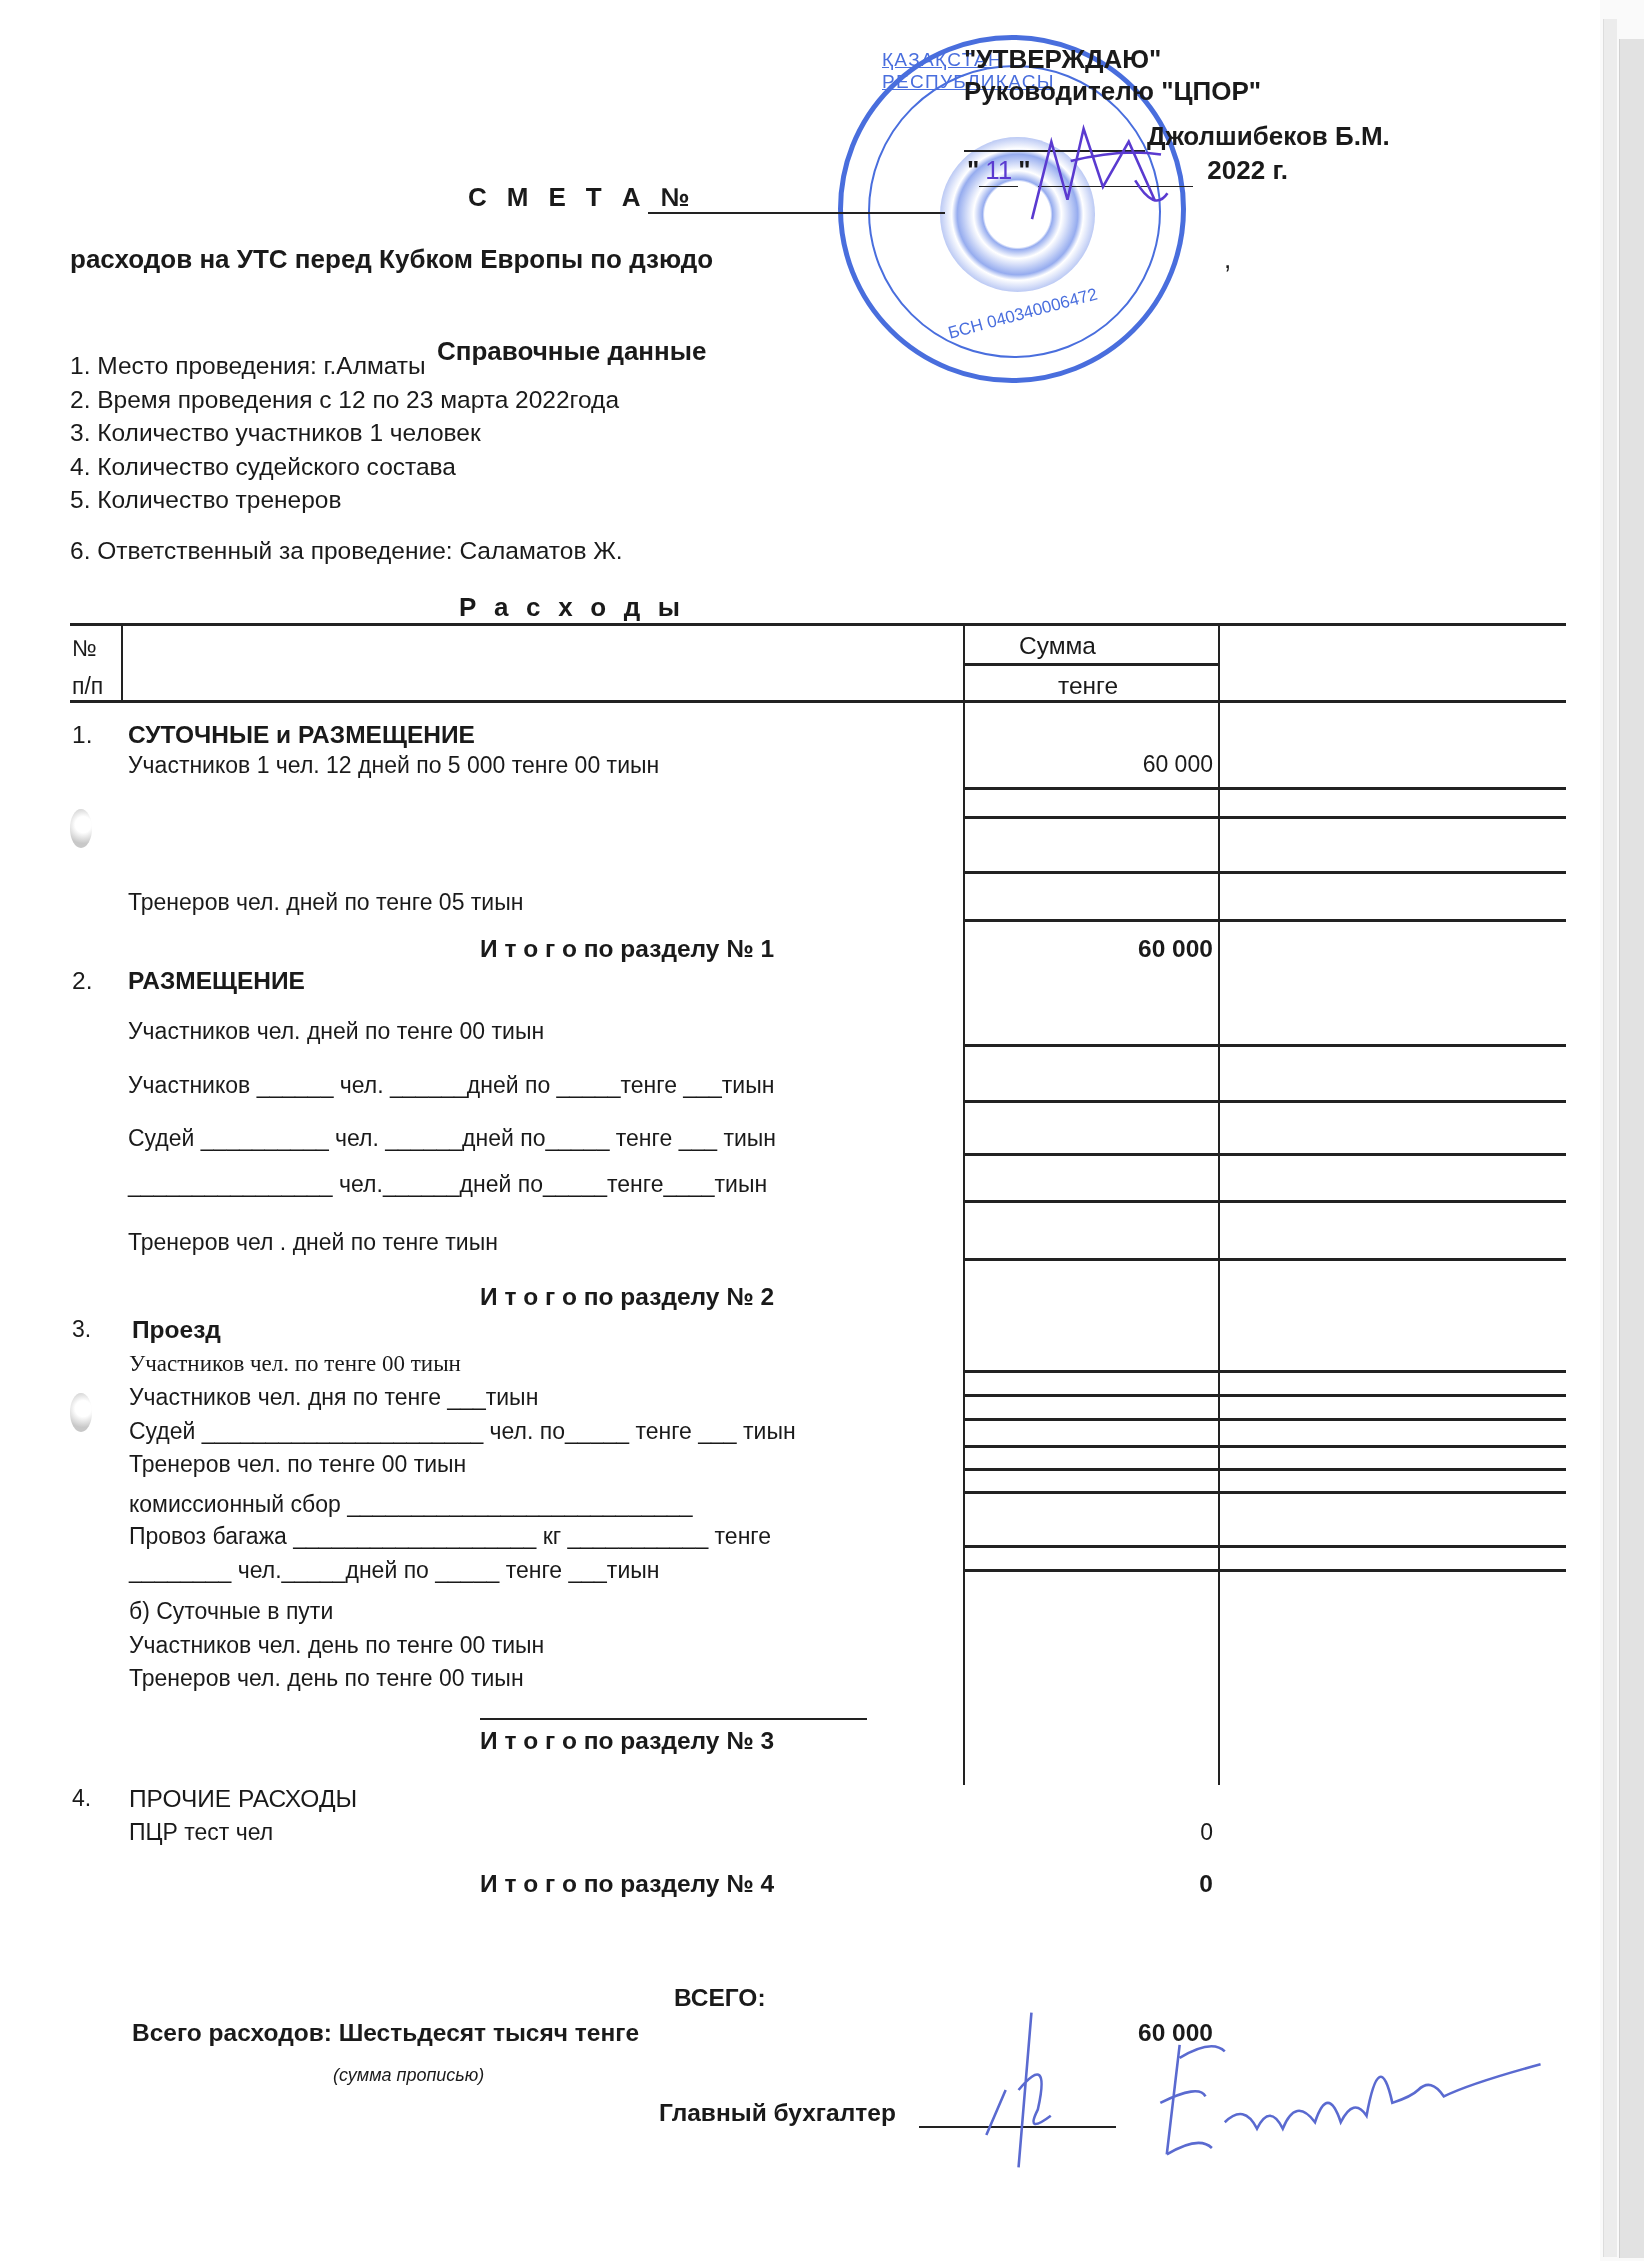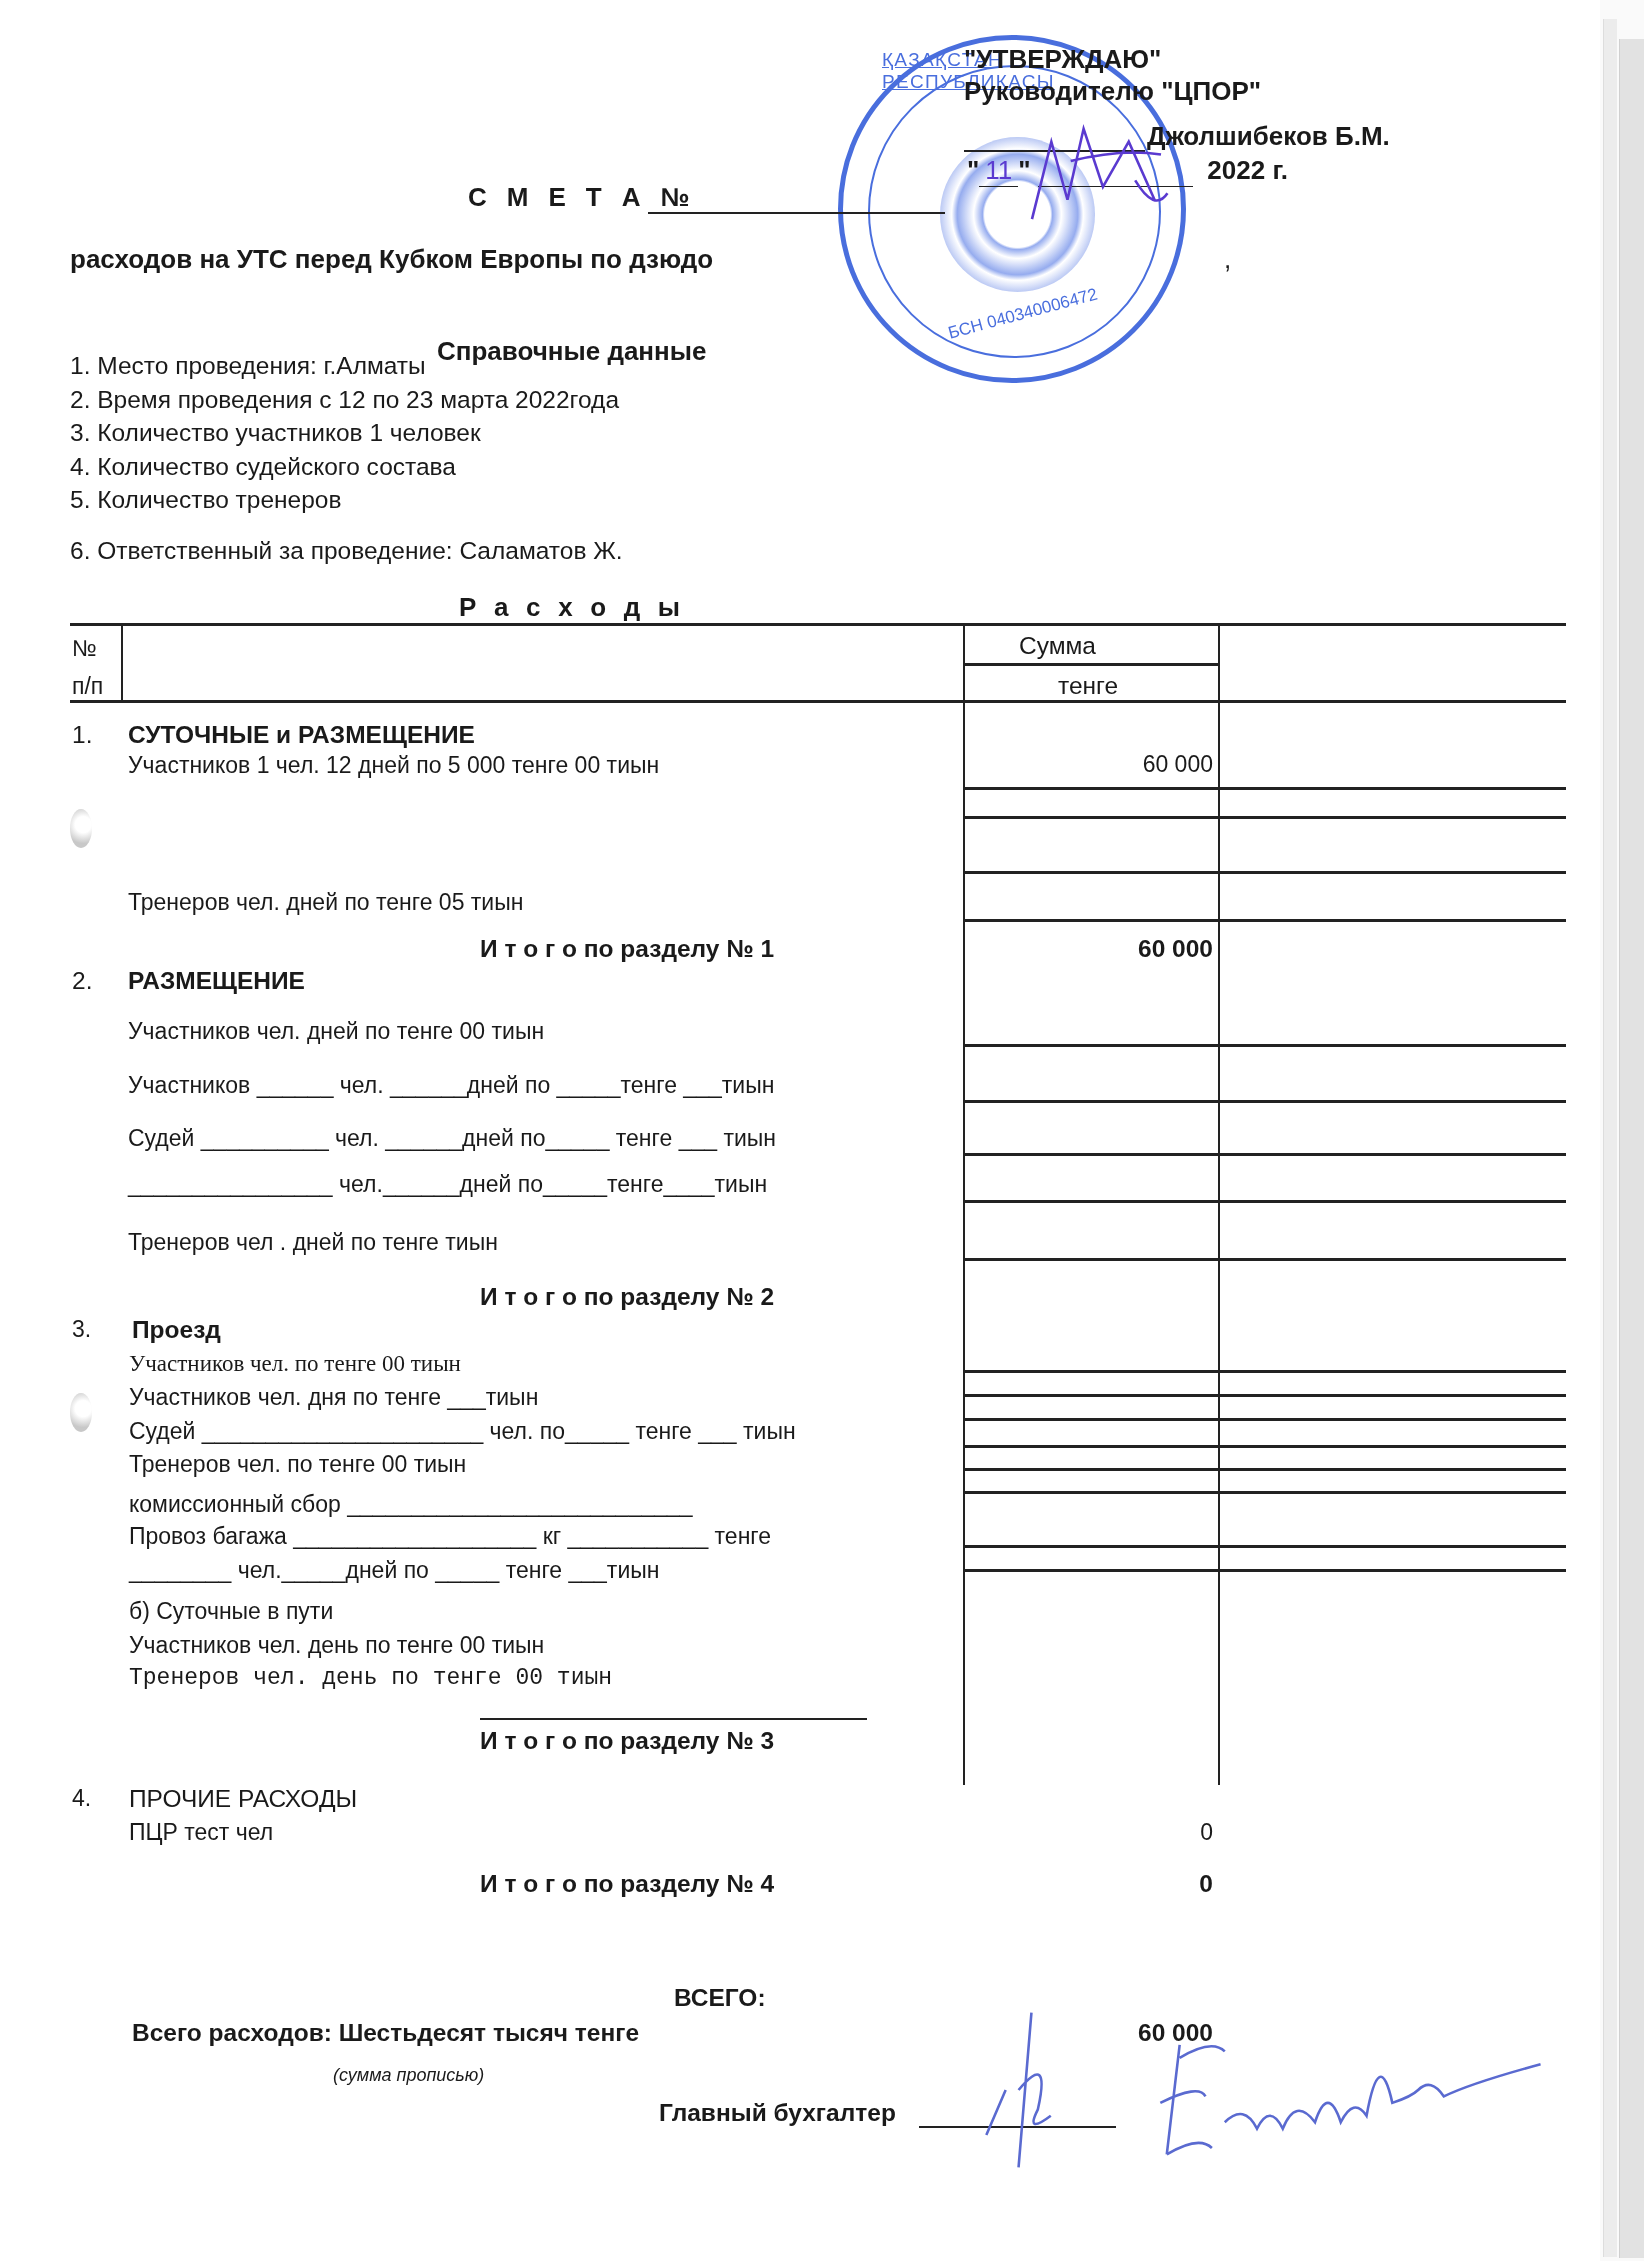--- a/index.html
+++ b/index.html
@@ -115,21 +115,21 @@
 <div class="abs b f38" style="left:132px;top:1316px;">Проезд</div>
 <div class="abs f36" style="left:129px;top:1351px;font-family:Liberation Serif, serif;">Участников    чел. по   тенге 00 тиын</div>
 <div class="abs f36" style="left:129px;top:1384px;">Участников    чел.  дня  по  тенге ___тиын</div>
 <div class="abs f36" style="left:129px;top:1418px;">Судей ______________________ чел. по_____ тенге ___ тиын</div>
 <div class="abs f36" style="left:129px;top:1451px;">Тренеров    чел.  по   тенге 00 тиын</div>
 <div class="abs f36" style="left:129px;top:1491px;">комиссионный сбор  ___________________________</div>
 <div class="abs f36" style="left:129px;top:1523px;">Провоз багажа ___________________ кг  ___________   тенге</div>
 <div class="abs f36" style="left:129px;top:1557px;">________ чел._____дней по _____ тенге ___тиын</div>
 <div class="abs f36" style="left:129px;top:1598px;">б) Суточные в пути</div>
 <div class="abs f36" style="left:129px;top:1632px;">Участников     чел.  день   по   тенге 00 тиын</div>
-<div class="abs f36" style="left:129px;top:1665px;font-family:Liberation Mono, monospace;">Тренеров     чел. день по    тенге 00 тиын</div>
+<div class="abs f36" style="left:129px;top:1665px;">Тренеров     чел. день по    тенге 00 тиын</div>
 <div class="line" style="left:480px;top:1718px;width:387px;height:1.9px;"></div>
 <div class="abs b f38" style="left:480px;top:1727px;">И т о г о     по разделу № 3</div>
 
 <div class="abs f36" style="left:72px;top:1785px;">4.</div>
 <div class="abs f38" style="left:129px;top:1785px;">ПРОЧИЕ РАСХОДЫ</div>
 <div class="abs f36" style="left:129px;top:1819px;">ПЦР тест  чел</div>
 <div class="abs f36 right" style="left:967px;width:246px;top:1819px;">0</div>
 <div class="abs b f38" style="left:480px;top:1870px;">И т о г о     по разделу № 4</div>
 <div class="abs b f38 right" style="left:967px;width:246px;top:1870px;">0</div>
 

